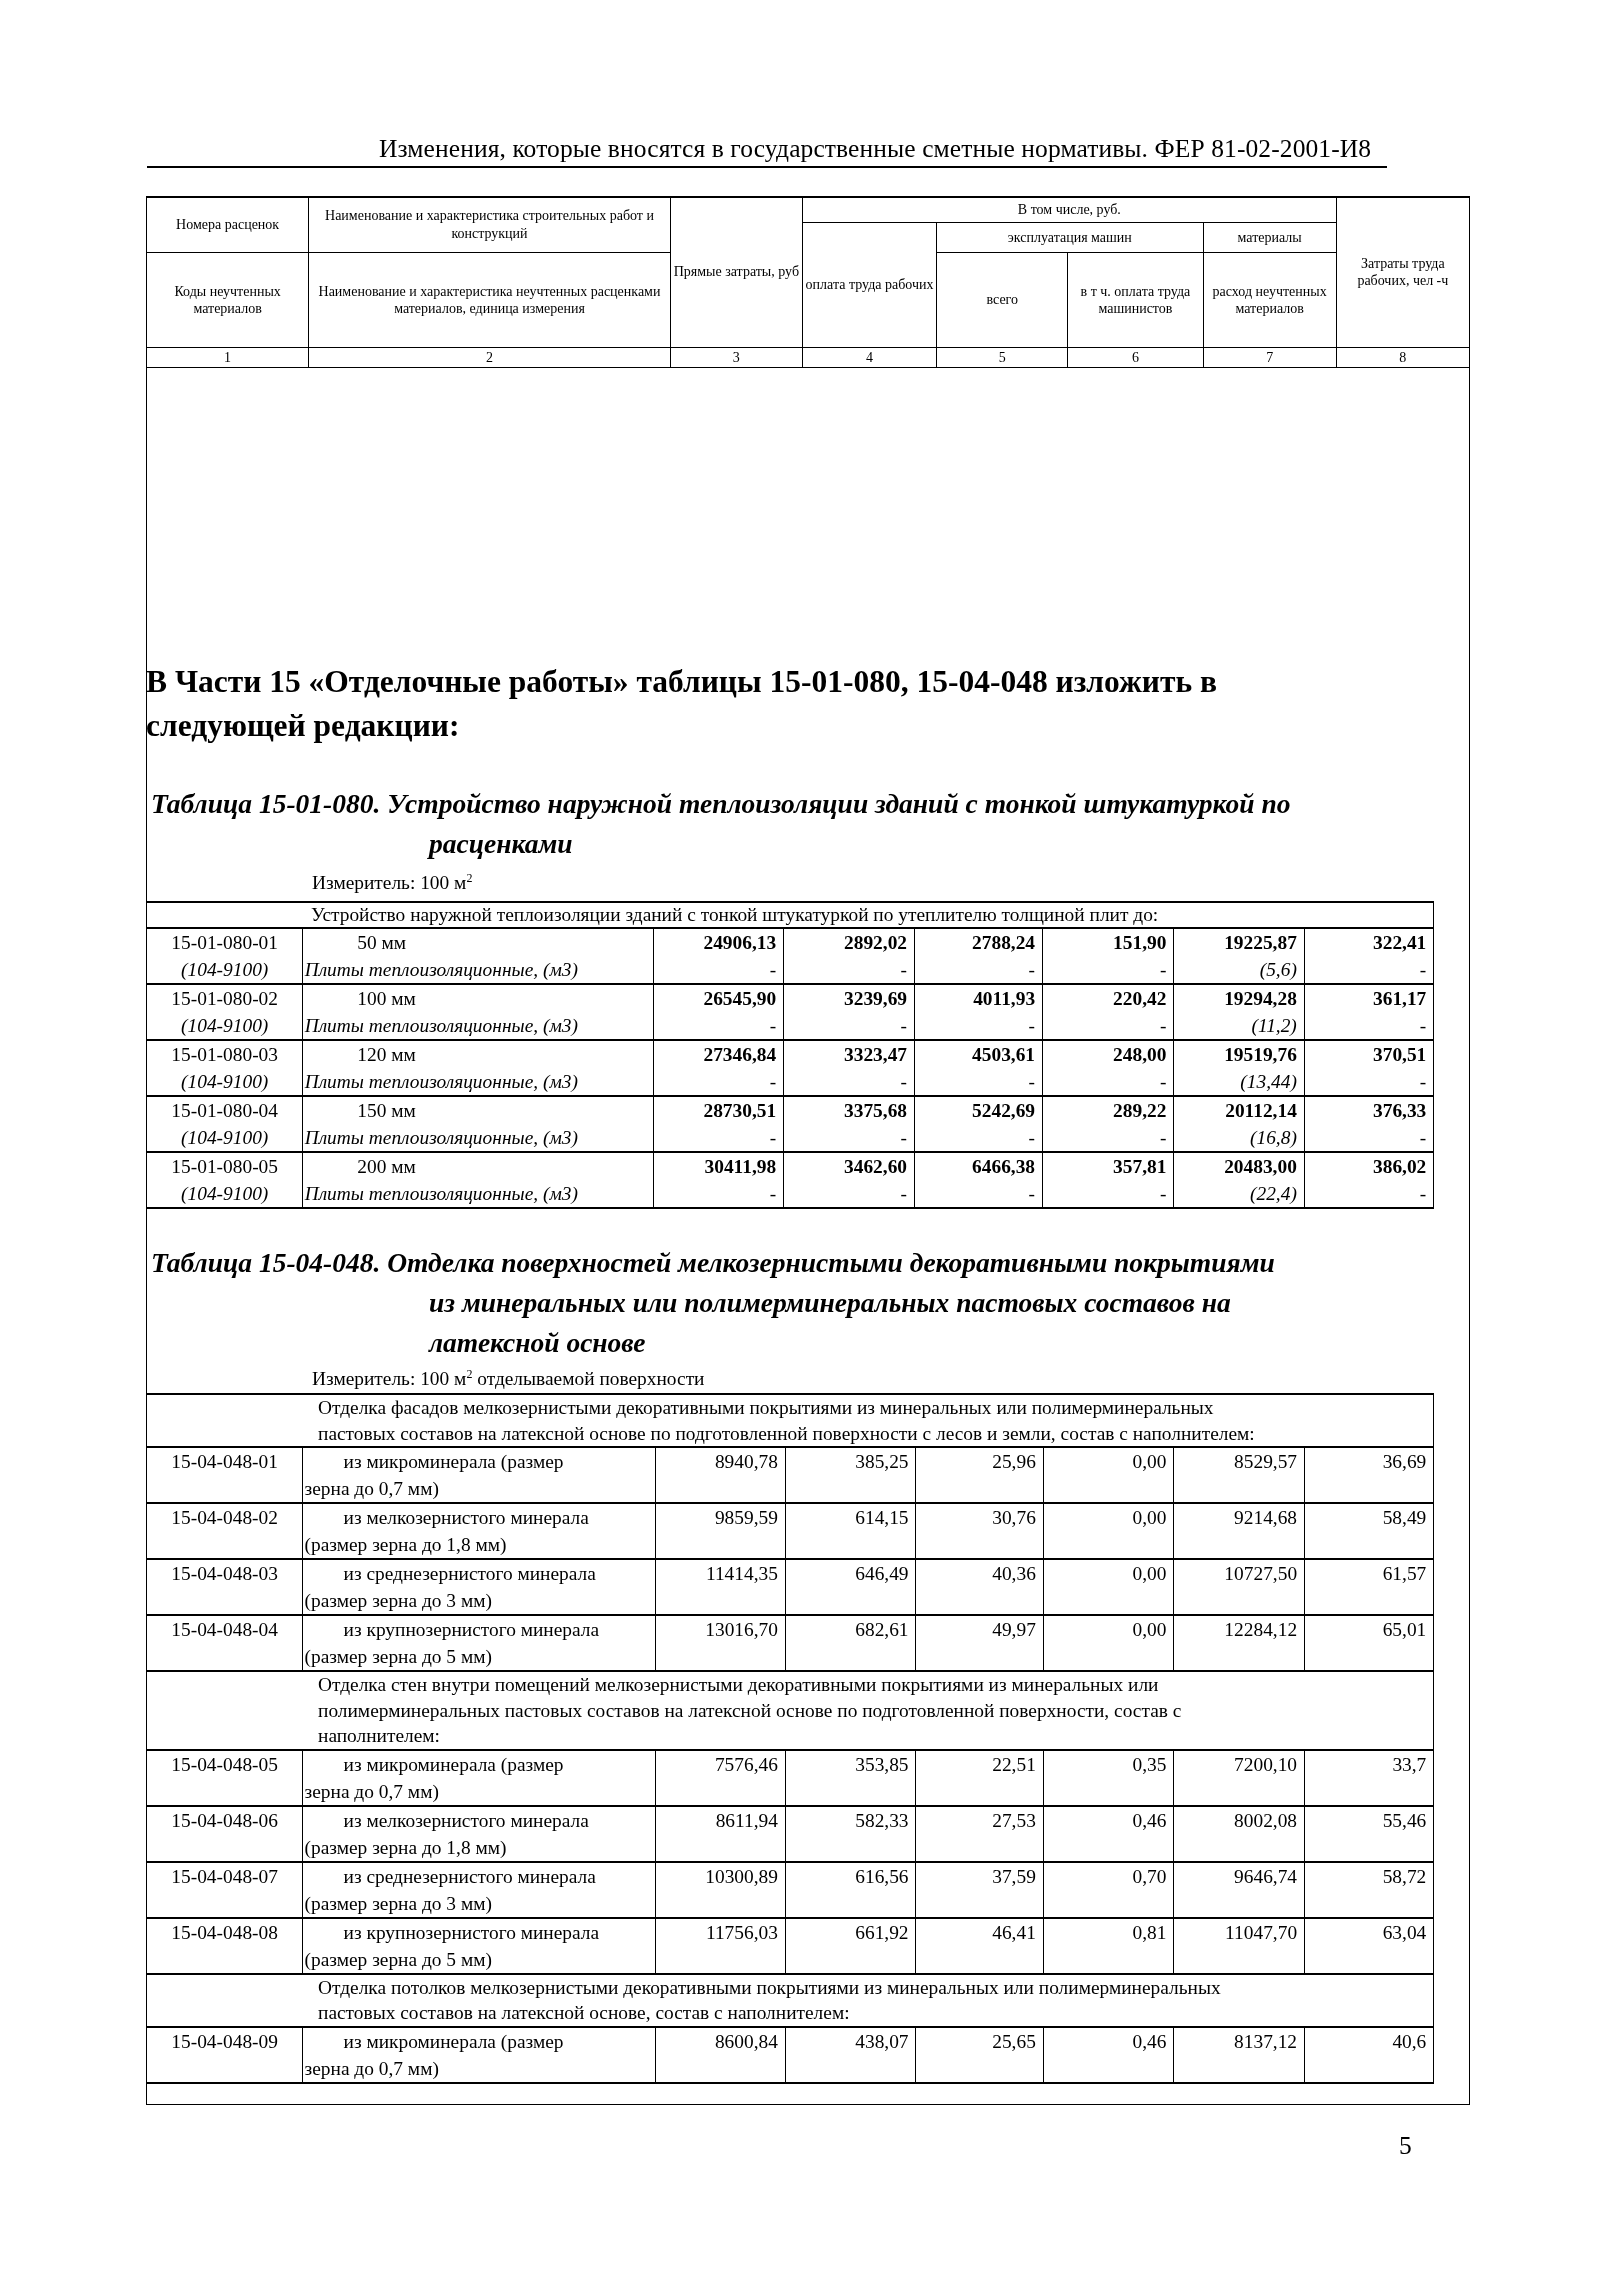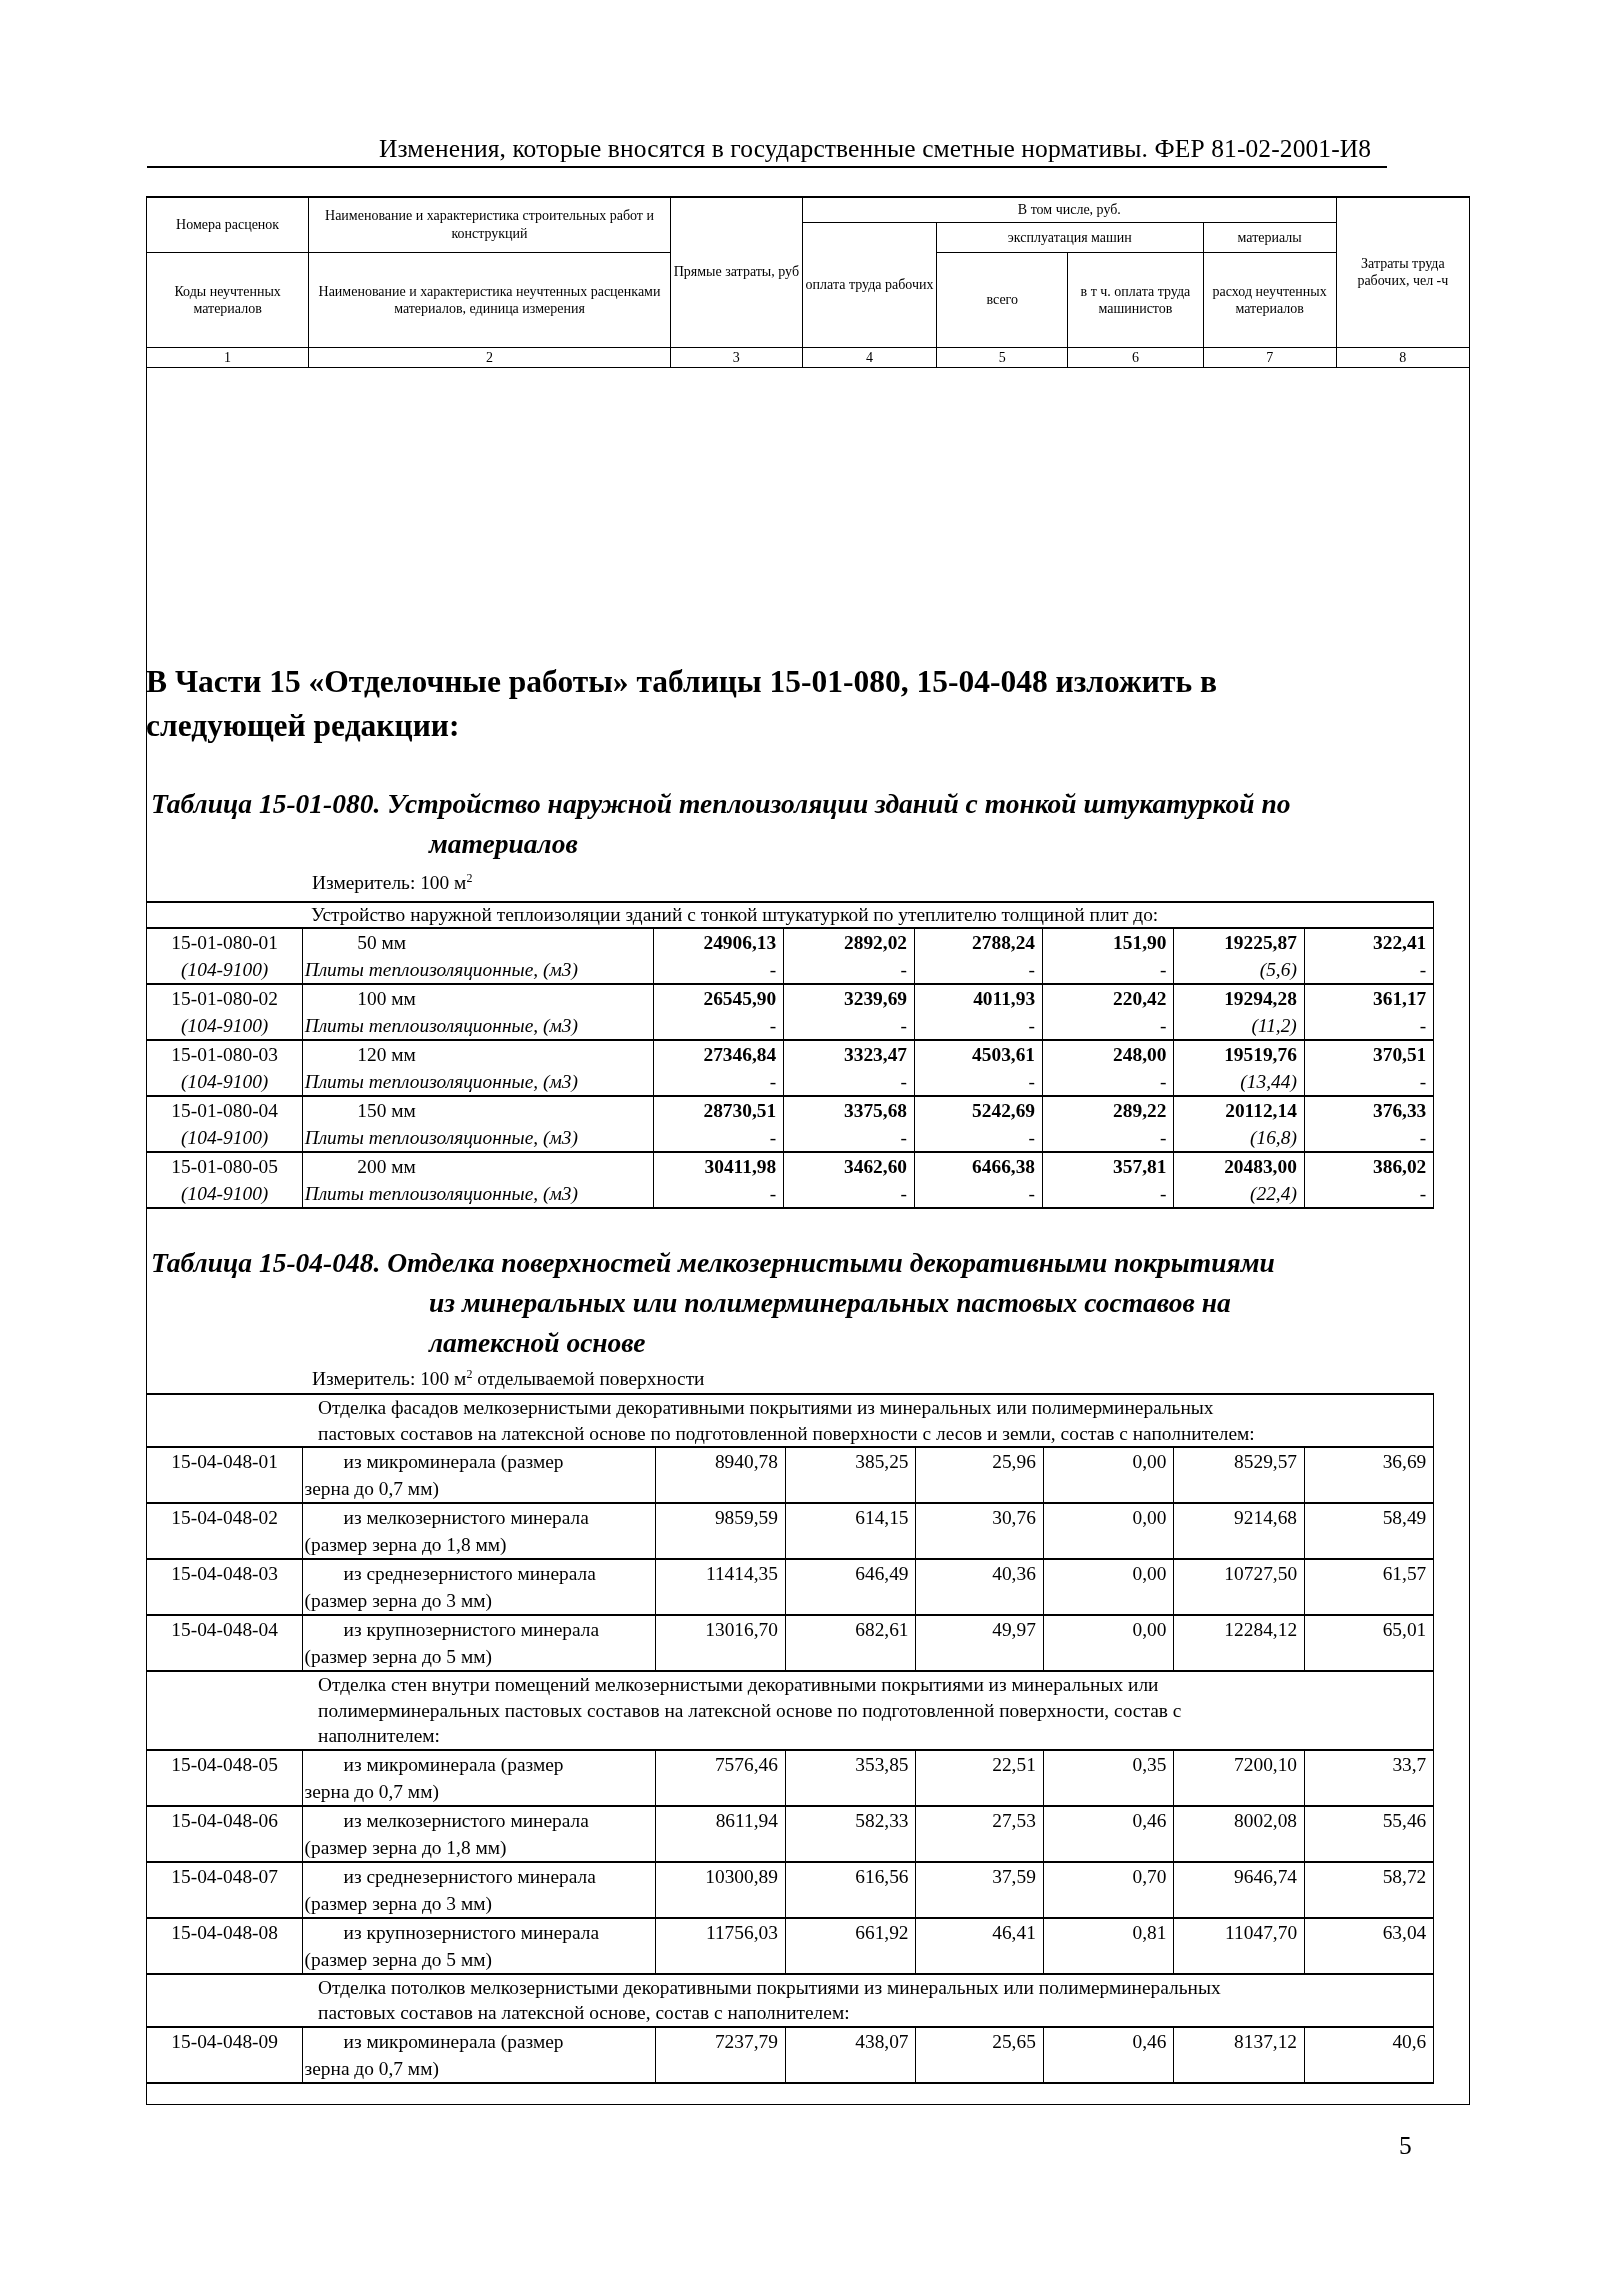--- a/index.html
+++ b/index.html
@@ -81,21 +81,21 @@
 </tbody>
   </table>
 
 <div class="notice">
   <div>В Части 15 «Отделочные работы» таблицы 15-01-080, 15-04-048 изложить в</div>
   <div>следующей редакции:</div>
 </div>
 
 <div class="t-title" style="top:784px">
   <span>Таблица 15-01-080. Устройство наружной теплоизоляции зданий с тонкой штукатуркой по</span>
-  <span class="ind">материалов</span>
+  <span class="ind">расценками</span>
 </div>
 <div class="unit" style="top:871px"><span>Измеритель: 100 м</span><sup>2</sup></div>
 
 <table class="data" style="top:901px">
   <colgroup>
       <col class="col-w1">
       <col class="col-w2">
       <col class="col-w3">
       <col class="col-w4">
       <col class="col-w5">
@@ -359,21 +359,21 @@
     <div>Отделка потолков мелкозернистыми декоративными покрытиями из минеральных или полимерминеральных</div>
     <div>пастовых составов на латексной основе, состав с наполнителем:</div>
   </td>
       </tr>
   <tr class="thick">
         <td class="code" style="border-bottom:2.7px solid #000">15-04-048-09</td>
         <td style="padding-left:1.3px;border-bottom:2.7px solid #000">
           <div style="padding-left:39px">из микроминерала (размер</div>
           <div>зерна до 0,7 мм)</div>
         </td>
-        <td class="num" style="border-bottom:2.7px solid #000">7237,79</td>
+        <td class="num" style="border-bottom:2.7px solid #000">8600,84</td>
         <td class="num" style="border-bottom:2.7px solid #000">438,07</td>
         <td class="num" style="border-bottom:2.7px solid #000">25,65</td>
         <td class="num" style="border-bottom:2.7px solid #000">0,46</td>
         <td class="num" style="border-bottom:2.7px solid #000">8137,12</td>
         <td class="num" style="border-bottom:2.7px solid #000">40,6</td>
       </tr>
 </tbody>
   </table>
 
 <div class="page-num">5</div>

